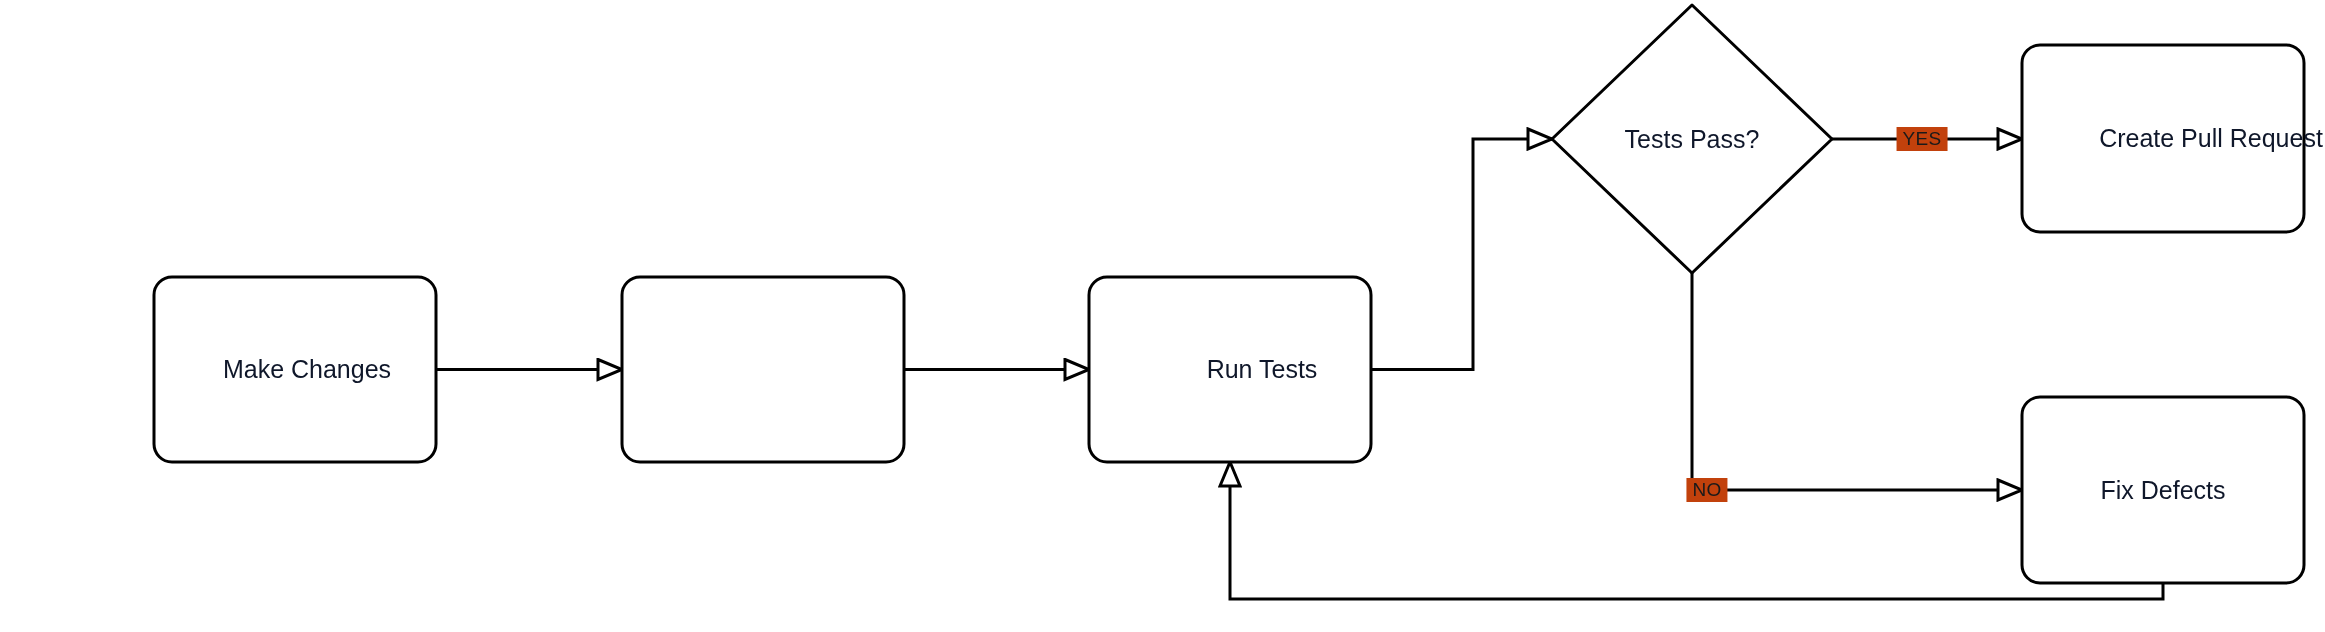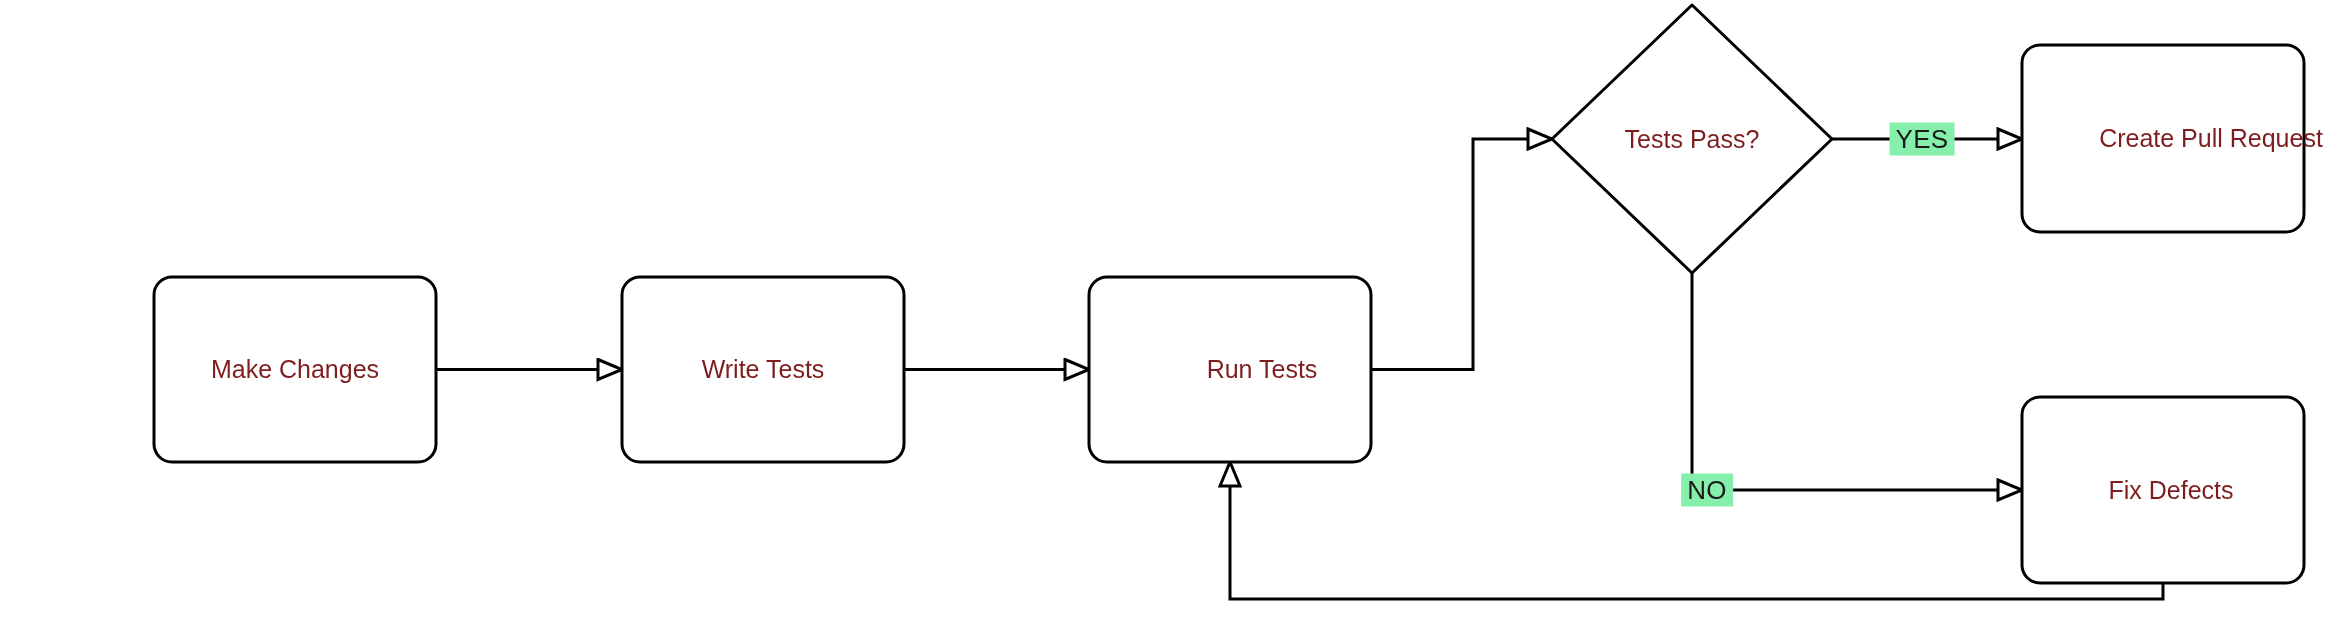--- a/index.html
+++ b/index.html
@@ -21,31 +21,31 @@
     top: 0;
     width: 2325px;
     height: 632px;
   }
   .node-label {
     position: absolute;
     display: flex;
     align-items: center;
     justify-content: center;
     text-align: right;
-    color: #7f1d1d;
+    color: #0f172a;
     font-size: 25px;
     line-height: 1.32;
     cursor: default;
   }
   .edge-label {
     position: absolute;
     transform: translate(-50%, -50%);
-    background: #86efac;
+    background: #c2410c;
     color: #1a1a1a;
-    font-size: 26px;
+    font-size: 19px;
     letter-spacing: 0.3px;
     padding: 1px 6px;
     white-space: nowrap;
   }
 </style>
 </head>
 <body>
 
 <div class="canvas">
 
@@ -64,29 +64,28 @@
     <polyline points="2163,583 2163,599 1230,599 1230,462" fill="none" stroke="#000000" stroke-width="3" marker-end="url(#arrowOpen)"></polyline>
 
     <rect x="154" y="277" width="282" height="185" rx="18" ry="18" fill="#ffffff" stroke="#000000" stroke-width="3"></rect>
     <rect x="622" y="277" width="282" height="185" rx="18" ry="18" fill="#ffffff" stroke="#000000" stroke-width="3"></rect>
     <rect x="1089" y="277" width="282" height="185" rx="18" ry="18" fill="#ffffff" stroke="#000000" stroke-width="3"></rect>
     <polygon points="1552,139 1692,5 1832,139 1692,273" fill="#ffffff" stroke="#000000" stroke-width="3" stroke-linejoin="round"></polygon>
     <rect x="2022" y="45" width="282" height="187" rx="18" ry="18" fill="#ffffff" stroke="#000000" stroke-width="3"></rect>
     <rect x="2022" y="397" width="282" height="186" rx="18" ry="18" fill="#ffffff" stroke="#000000" stroke-width="3"></rect>
   </svg>
 
-  <div class="node-label" style="left:154px; top:277px; width:282px; height:185px;">Make Changes</div>
+  <div class="node-label" style="left:154px; top:277px; width:282px; height:185px;padding-left:12px;">Make Changes</div>
 
-  <div class="node-label" style="left:622px; top:277px; width:282px; height:185px;">Write Tests</div>
 
   <div class="node-label" style="left:1089px; top:277px; width:282px; height:185px;padding-left:32px;">Run Tests</div>
 
   <div class="node-label" style="left:1572px; top:59px; width:240px; height:160px;">Tests Pass?</div>
 
   <div class="node-label" style="left:2022px; top:45px; width:282px; height:187px; padding:0 48px;">Create Pull Request</div>
 
-  <div class="node-label" style="left:2022px; top:397px; width:282px; height:186px;margin-left:8px;">Fix Defects</div>
+  <div class="node-label" style="left:2022px; top:397px; width:282px; height:186px;">Fix Defects</div>
 
   <div class="edge-label" style="left:1922px; top:139px;">YES</div>
 
   <div class="edge-label" style="left:1707px; top:490px;">NO</div>
 
 </div>
 
 </body></html>

